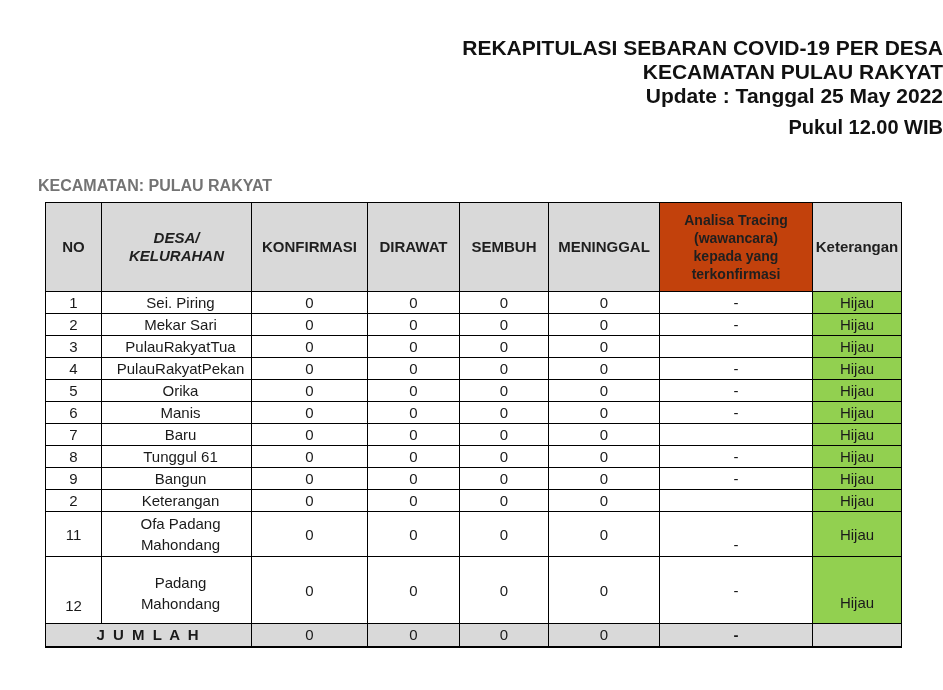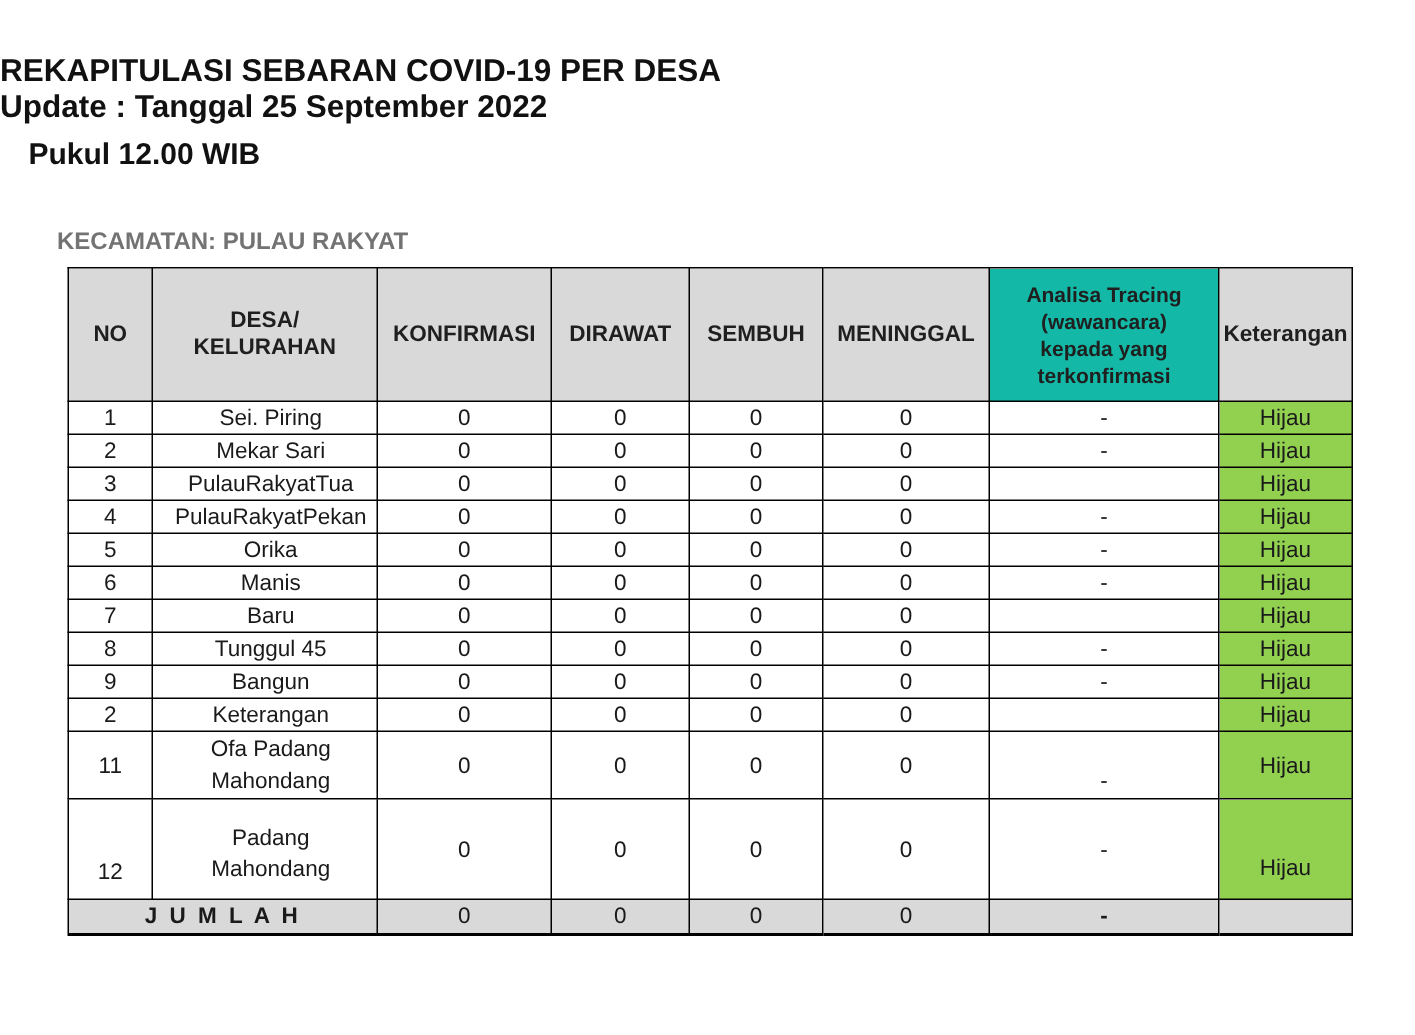--- a/index.html
+++ b/index.html
@@ -6,21 +6,21 @@
   html, body {
     width: 943px; height: 690px;
     background: #ffffff;
     font-family: "Liberation Sans", sans-serif;
     color: #1a1a1a;
     overflow: hidden;
   }
   .page { position: relative; width: 943px; height: 690px; }
 
   
-  .title-block { padding-top: 36px; text-align: left; }
+  .title-block { padding-top: 36px; text-align: right; }
   .title-line { font-weight: bold; font-size: 21px; line-height: 24px; color: #111; }
   .title-line-4 { margin-top: 7px; font-size: 20px; margin-left: 19px; }
 
   
   .section-label {
     margin: 38px 0 7px 38px;
     font-weight: bold; font-size: 16px; color: #737373;
   }
 
   
@@ -39,22 +39,22 @@
     overflow: hidden;
   }
   thead tr { height: 89px; }
   thead th {
     background: #d9d9d9;
     font-weight: bold;
     border-bottom: 3px solid #000;
     line-height: 18px;
     color: #1f1f1f;
   }
-  thead th.th-tracing { background: #14b8a6; font-size: 14px; white-space: pre-line; }
-  thead th.th-desa { white-space: pre-line; }
+  thead th.th-tracing { background: #c2410c; font-size: 14px; white-space: pre-line; }
+  thead th.th-desa { white-space: pre-line; font-style: italic; }
 
   tbody tr.row { height: 22px; }
   tbody tr.row-tall { height: 45px; }
   tbody tr.row-taller { height: 67px; }
 
   td.cell-desa { text-align: center; padding-left: 8px; white-space: pre-line; line-height: 21px; }
   td.cell-ket { background: #92d050; margin-left: 40px; }
 
   tr.row-tall td.cell-tracing { vertical-align: bottom; padding-bottom: 3px; }
   tr.row-taller td.cell-no,
@@ -70,21 +70,22 @@
   tr.total-row td.cell-tracing { font-weight: bold; }
   tr.total-row td.cell-ket { background: #d9d9d9; }
 </style>
 </head>
 <body>
 
 <div class="page">
 
   <div class="title-block">
     <div class="title-line">REKAPITULASI SEBARAN COVID-19 PER DESA</div>
-    <div class="title-line">Update : Tanggal 25 September 2022</div>
+    <div class="title-line">KECAMATAN PULAU RAKYAT</div>
+    <div class="title-line">Update : Tanggal 25 May 2022</div>
     <div class="title-line title-line-4">Pukul 12.00 WIB</div>
   </div>
 
   <div class="section-label">KECAMATAN: PULAU RAKYAT</div>
 
   <table class="covid-table">
     <colgroup>
       <col style="width:56px">
         <col style="width:150px">
         <col style="width:116px">
@@ -176,21 +177,21 @@
         <td class="cell-desa">Baru</td>
         <td>0</td>
         <td>0</td>
         <td>0</td>
         <td>0</td>
         <td class="cell-tracing"></td>
         <td class="cell-ket">Hijau</td>
       </tr>
       <tr class="row">
         <td class="cell-no">8</td>
-        <td class="cell-desa">Tunggul 45</td>
+        <td class="cell-desa">Tunggul 61</td>
         <td>0</td>
         <td>0</td>
         <td>0</td>
         <td>0</td>
         <td class="cell-tracing">-</td>
         <td class="cell-ket">Hijau</td>
       </tr>
       <tr class="row">
         <td class="cell-no">9</td>
         <td class="cell-desa">Bangun</td>

